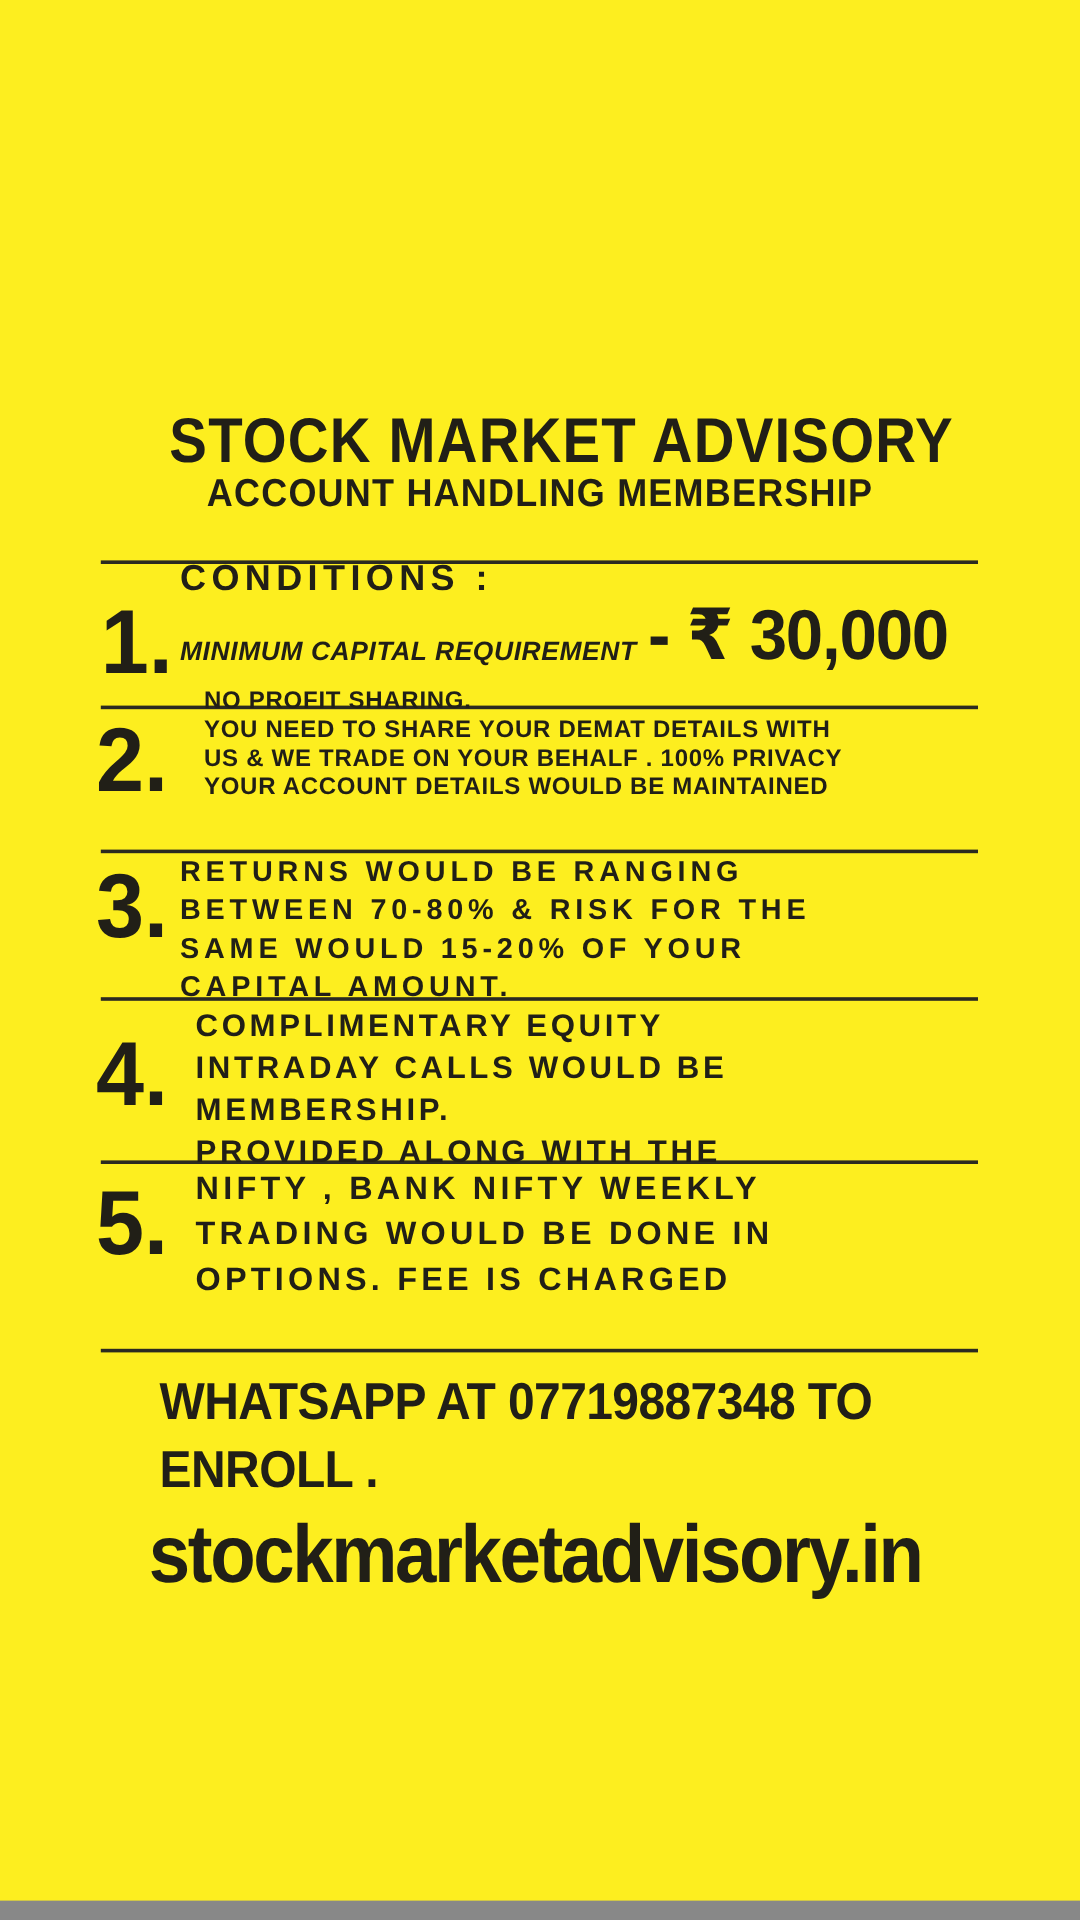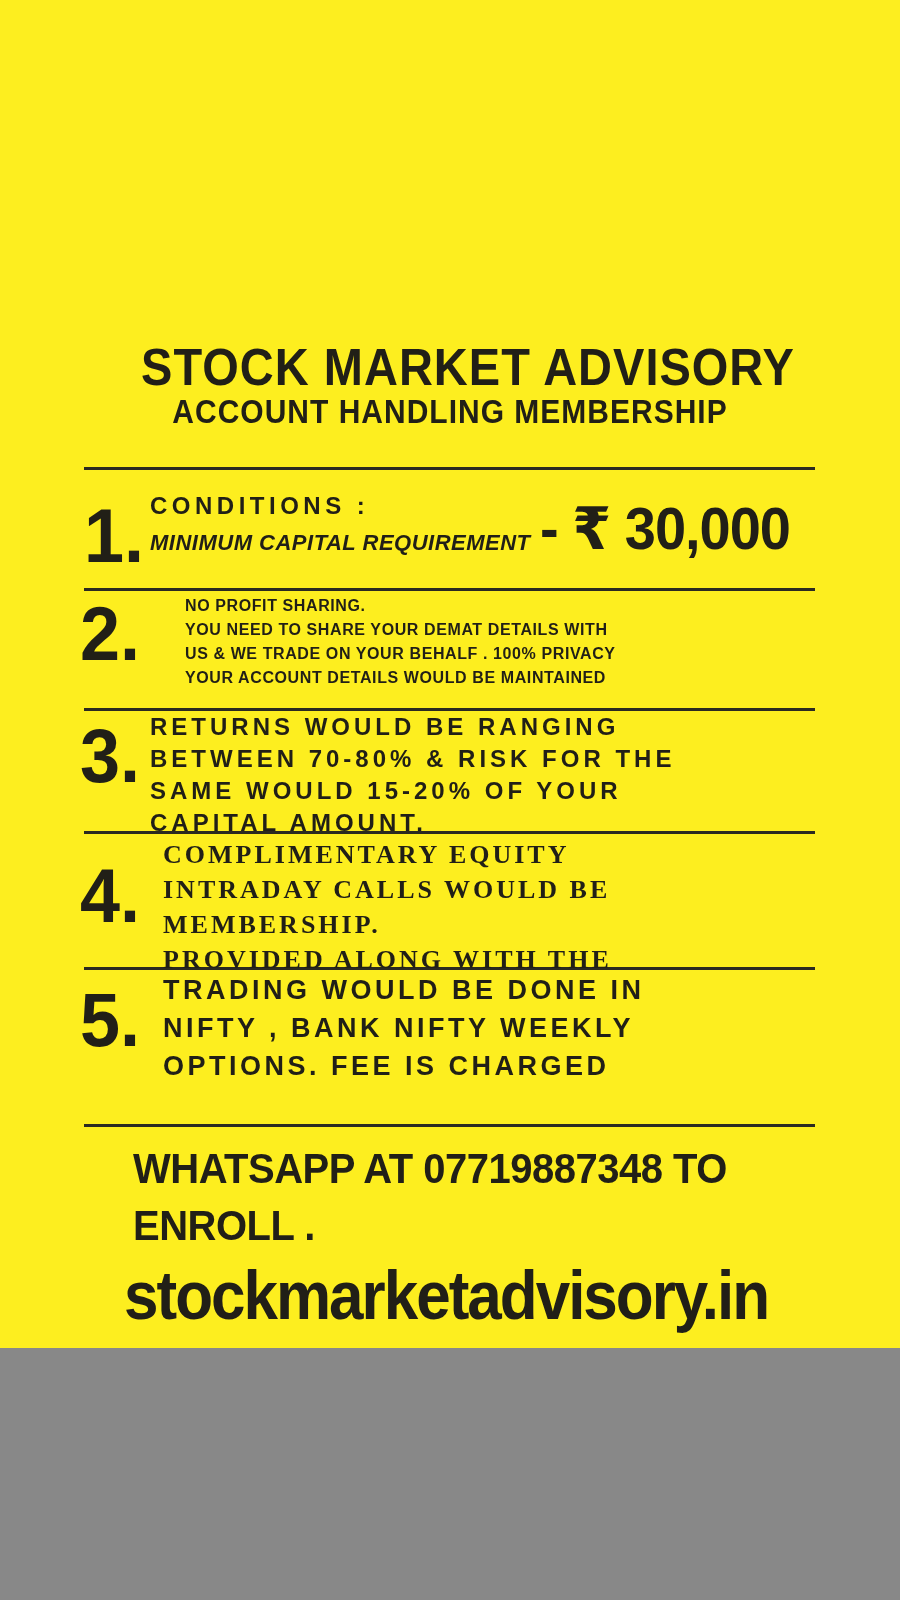--- a/index.html
+++ b/index.html
@@ -2,21 +2,21 @@
 <html><head>
 <meta charset="utf-8">
 <style>
   html,body{margin:0;padding:0;}
   body{
     font-family:"Liberation Sans","DejaVu Sans",sans-serif;
     background:#888;
   }
   .poster{
     position:relative;
-    width:900px;height:1348px;
+    width:900px;height:1584px;
     margin:0 auto;
     background:#FDEE1F;
     color:#211F17;
     overflow:hidden;
     font-weight:bold;
   }
   .abs{position:absolute;}
   .title{
     left:36px;top:336px;width:864px;
     text-align:center;
@@ -29,45 +29,45 @@
     text-align:center;
     font-size:30px;letter-spacing:1px;
     transform:scaleY(1.08);transform-origin:center top;
     white-space:nowrap;
   }
   .rule{
     left:84px;width:731px;height:3px;
     background:#2B2A20;
   }
   .cond-label{
-    left:150px;top:492px;
-    font-size:24px;letter-spacing:4.5px;
+    left:150px;top:466px;
+    font-size:30px;letter-spacing:4.5px;
     white-space:nowrap;
   }
   .big-num{
     font-size:72px;line-height:1;
     transform:scaleY(1.05);transform-origin:left top;
     white-space:nowrap;
   }
   .item1-label{
     left:150px;top:530px;
     font-size:22px;letter-spacing:0.5px;
     white-space:nowrap;
     font-style:italic;
   }
   .item1-value{
     left:540px;top:500px;
     font-size:56px;letter-spacing:-1px;line-height:1;
     transform:scaleY(1.05);transform-origin:left top;
     white-space:nowrap;
   }
   .lines div{white-space:nowrap;}
-  .item2{left:170px;top:594px;font-size:16px;line-height:24px;letter-spacing:0.6px;margin-left:15px;}
+  .item2{left:170px;top:572px;font-size:20px;line-height:24px;letter-spacing:0.6px;}
   .item3{left:150px;top:711px;font-size:24px;line-height:32px;letter-spacing:4px;}
-  .item4{left:163px;top:837px;font-size:26px;line-height:35px;letter-spacing:3px;font-family:Liberation Serif, serif;}
+  .item4{left:163px;top:837px;font-size:26px;line-height:35px;letter-spacing:3px;}
   .item5{left:163px;top:971px;font-size:27px;line-height:38px;letter-spacing:3.5px;}
   .whatsapp{
     left:133px;top:1140px;
     font-size:40px;line-height:53px;letter-spacing:-0.5px;
     transform:scaleY(1.08);transform-origin:left top;
   }
   .website{
     left:124px;top:1262px;
     font-size:62px;letter-spacing:-2px;line-height:1;
     transform:scaleY(1.1);transform-origin:left top;
@@ -114,22 +114,22 @@
   <div class="abs big-num" style="left:80px;top:858px">4.</div>
   <div class="abs lines item4">
     <div>COMPLIMENTARY EQUITY</div>
     <div>INTRADAY CALLS WOULD BE</div>
     <div>MEMBERSHIP.</div>
     <div>PROVIDED ALONG WITH THE</div>
   </div>
 
   <div class="abs big-num" style="left:80px;top:982px">5.</div>
   <div class="abs lines item5">
+    <div>NIFTY , BANK NIFTY WEEKLY</div>
     <div>TRADING WOULD BE DONE IN</div>
-    <div>NIFTY , BANK NIFTY WEEKLY</div>
     <div>OPTIONS. FEE IS CHARGED</div>
   </div>
 
   <div class="abs lines whatsapp">
     <div>WHATSAPP AT 07719887348 TO</div>
     <div>ENROLL .</div>
   </div>
   <div class="abs website">stockmarketadvisory.in</div>
 
 </div>

